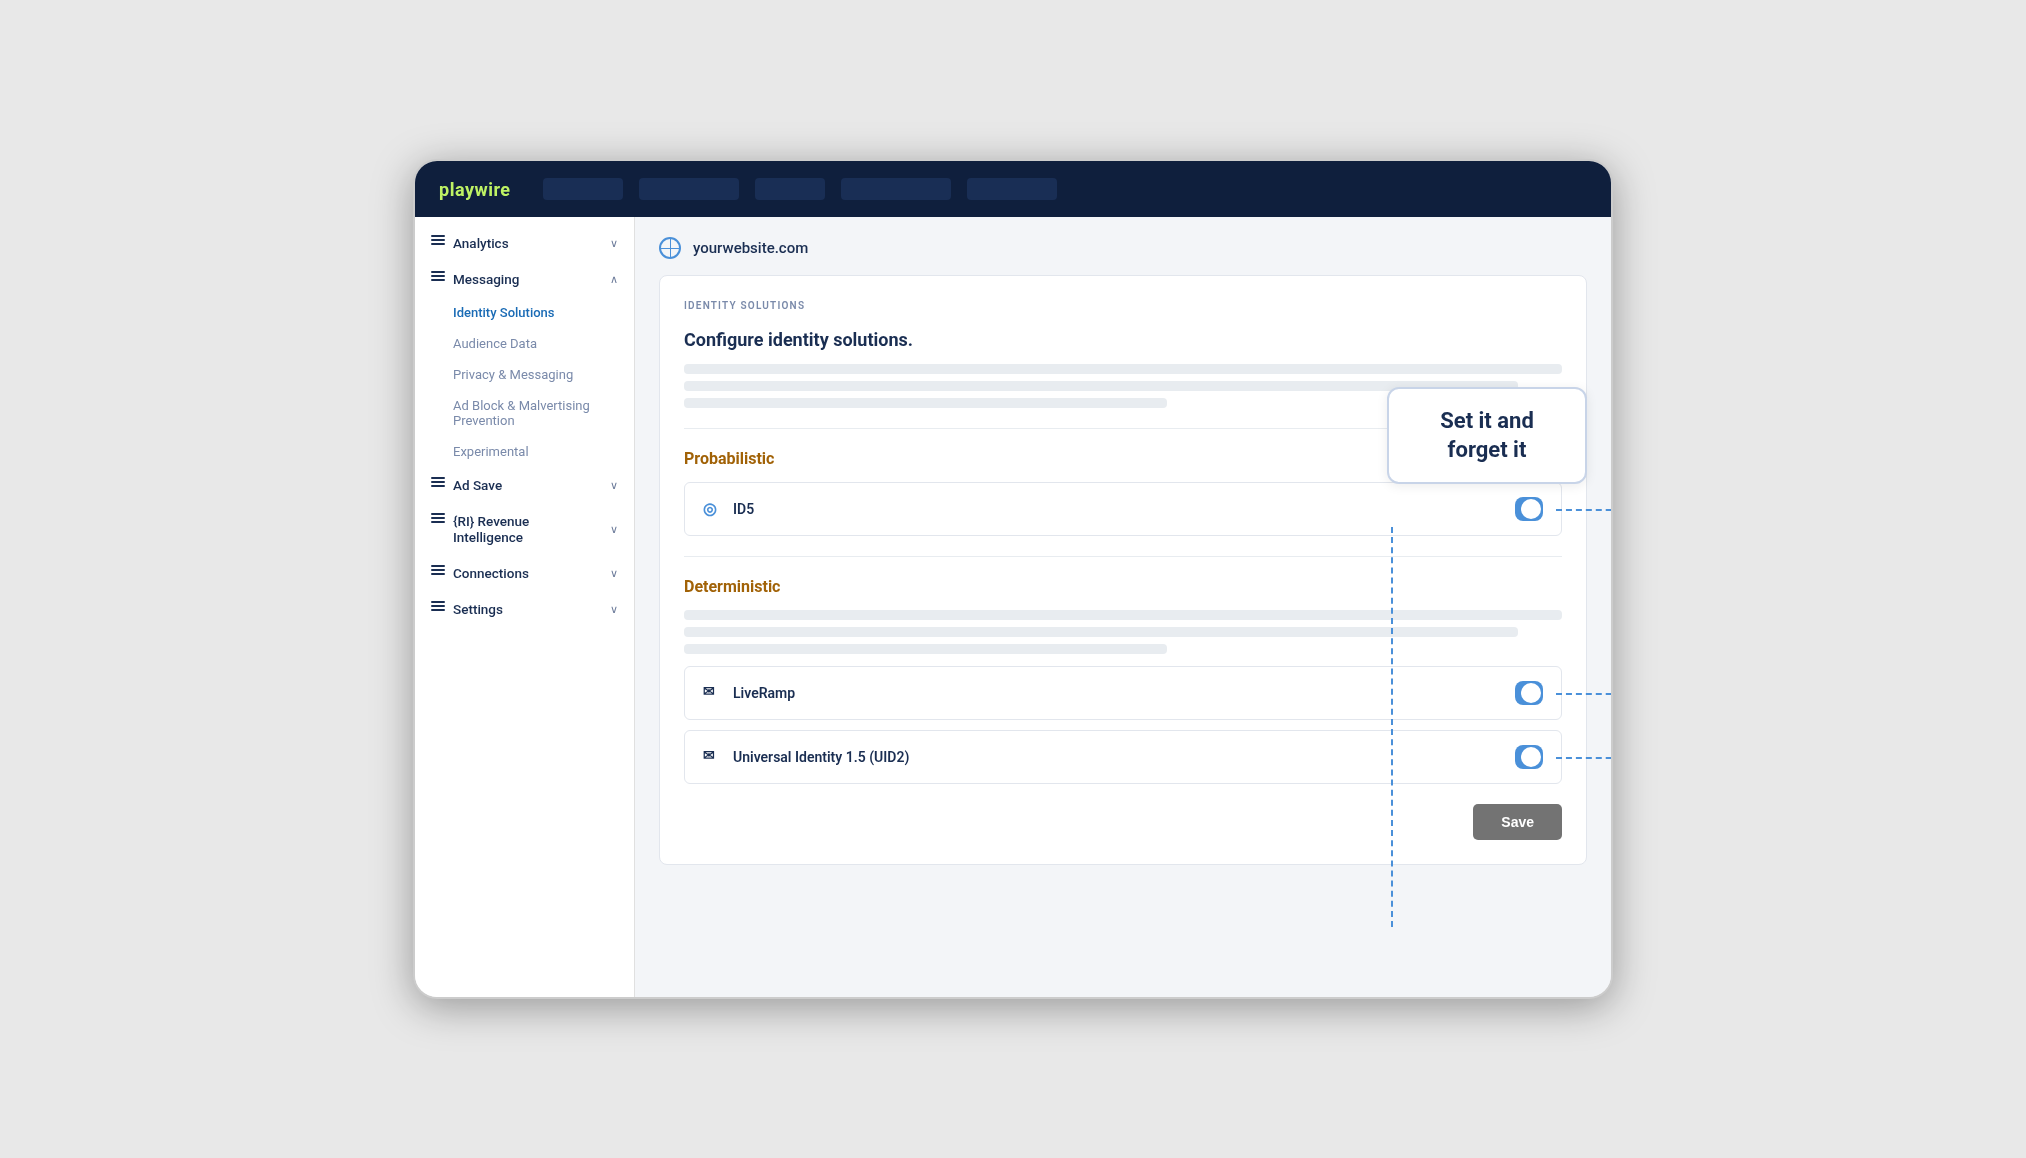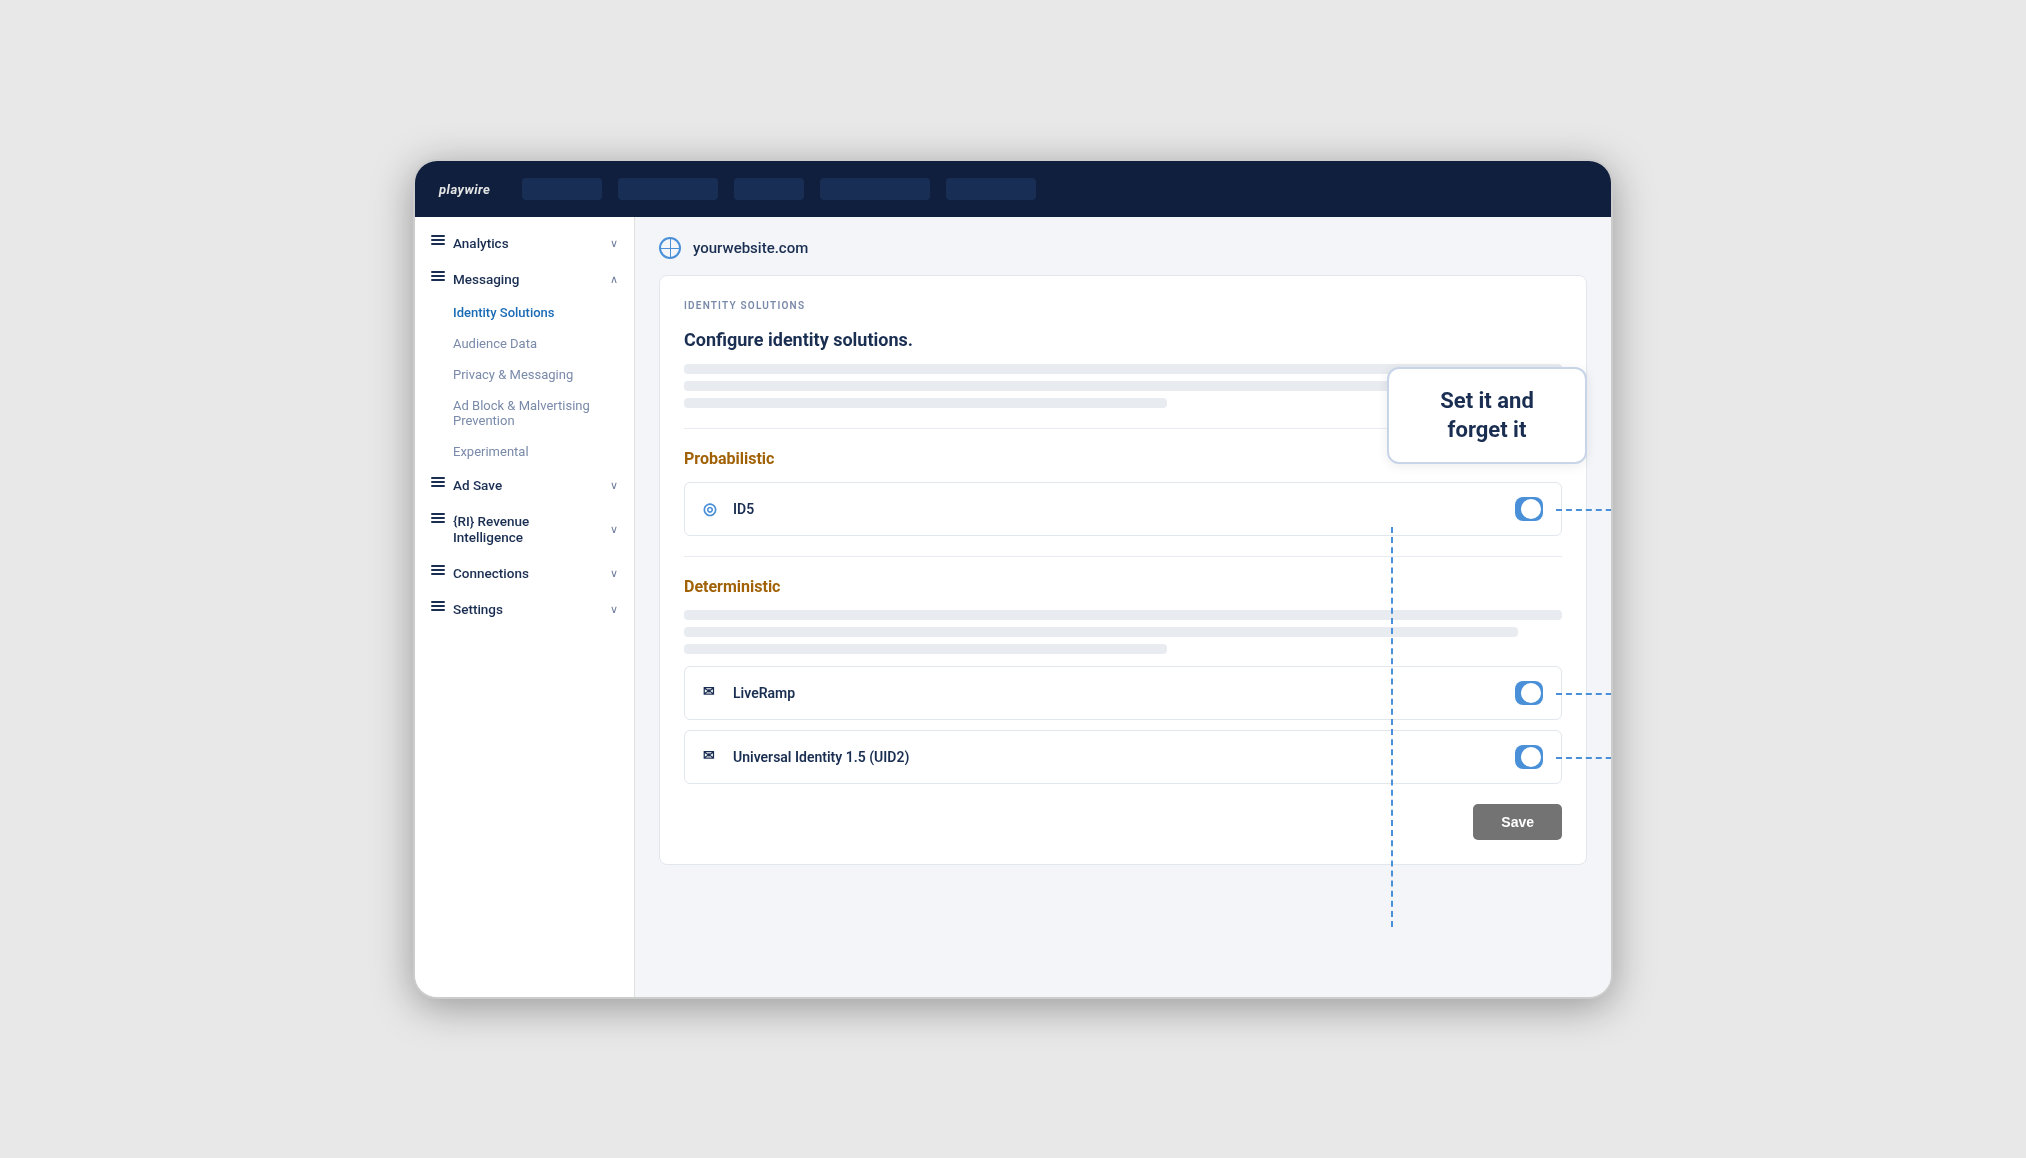--- a/index.html
+++ b/index.html
@@ -24,25 +24,24 @@
     
     .top-nav {
       background: #0f1f3d;
       height: 56px;
       display: flex;
       align-items: center;
       padding: 0 24px;
       gap: 32px;
     }
     .brand-logo {
-      color: #e5e5e5;
-      font-size: 13px;
+      color: #bef264;
+      font-size: 18px;
       font-weight: 700;
       letter-spacing: 0.5px;
-      font-style: italic;
     }
     .nav-pill {
       background: #1e3460;
       border-radius: 4px;
       height: 22px;
       opacity: 0.7;
     }
     
     .main-layout {
       display: flex;
@@ -258,21 +257,21 @@
       border-radius: 5px;
       padding: 10px 28px;
       font-size: 14px;
       font-weight: 600;
       cursor: pointer;
     }
     
     .callout-box {
       position: absolute;
       right: 24px;
-      top: 150px;
+      top: 170px;
       width: 200px;
       background: #fff;
       border: 2px solid #c8d4e8;
       border-radius: 12px;
       padding: 18px 20px;
       font-size: 22px;
       font-weight: 700;
       color: #1a2e52;
       line-height: 1.3;
       text-align: center;

